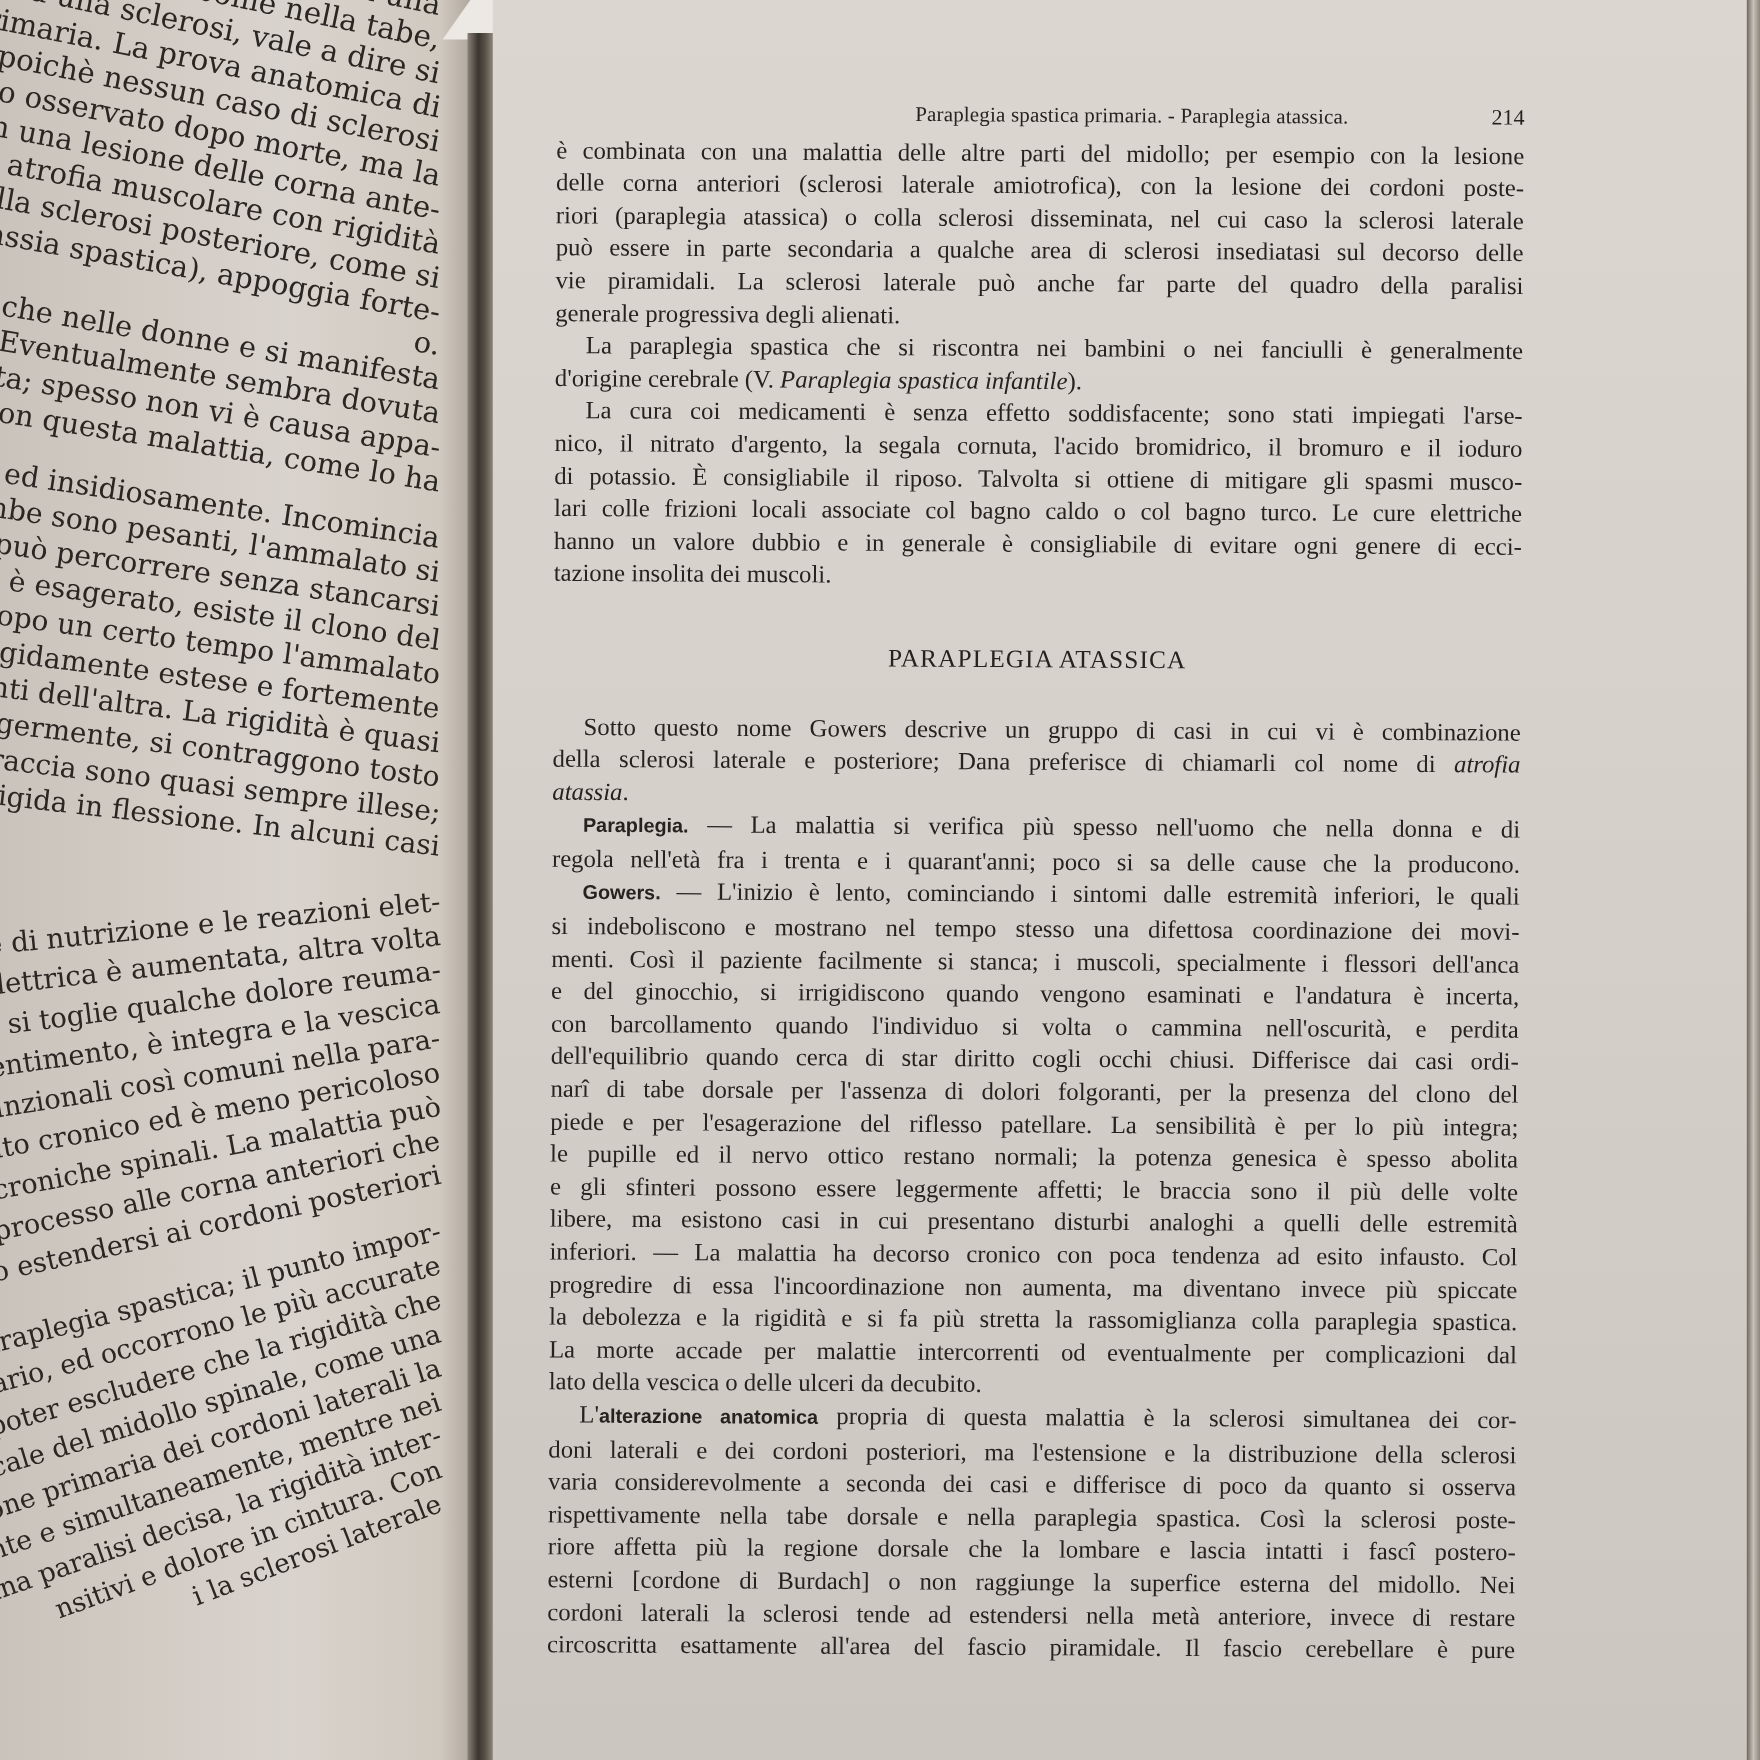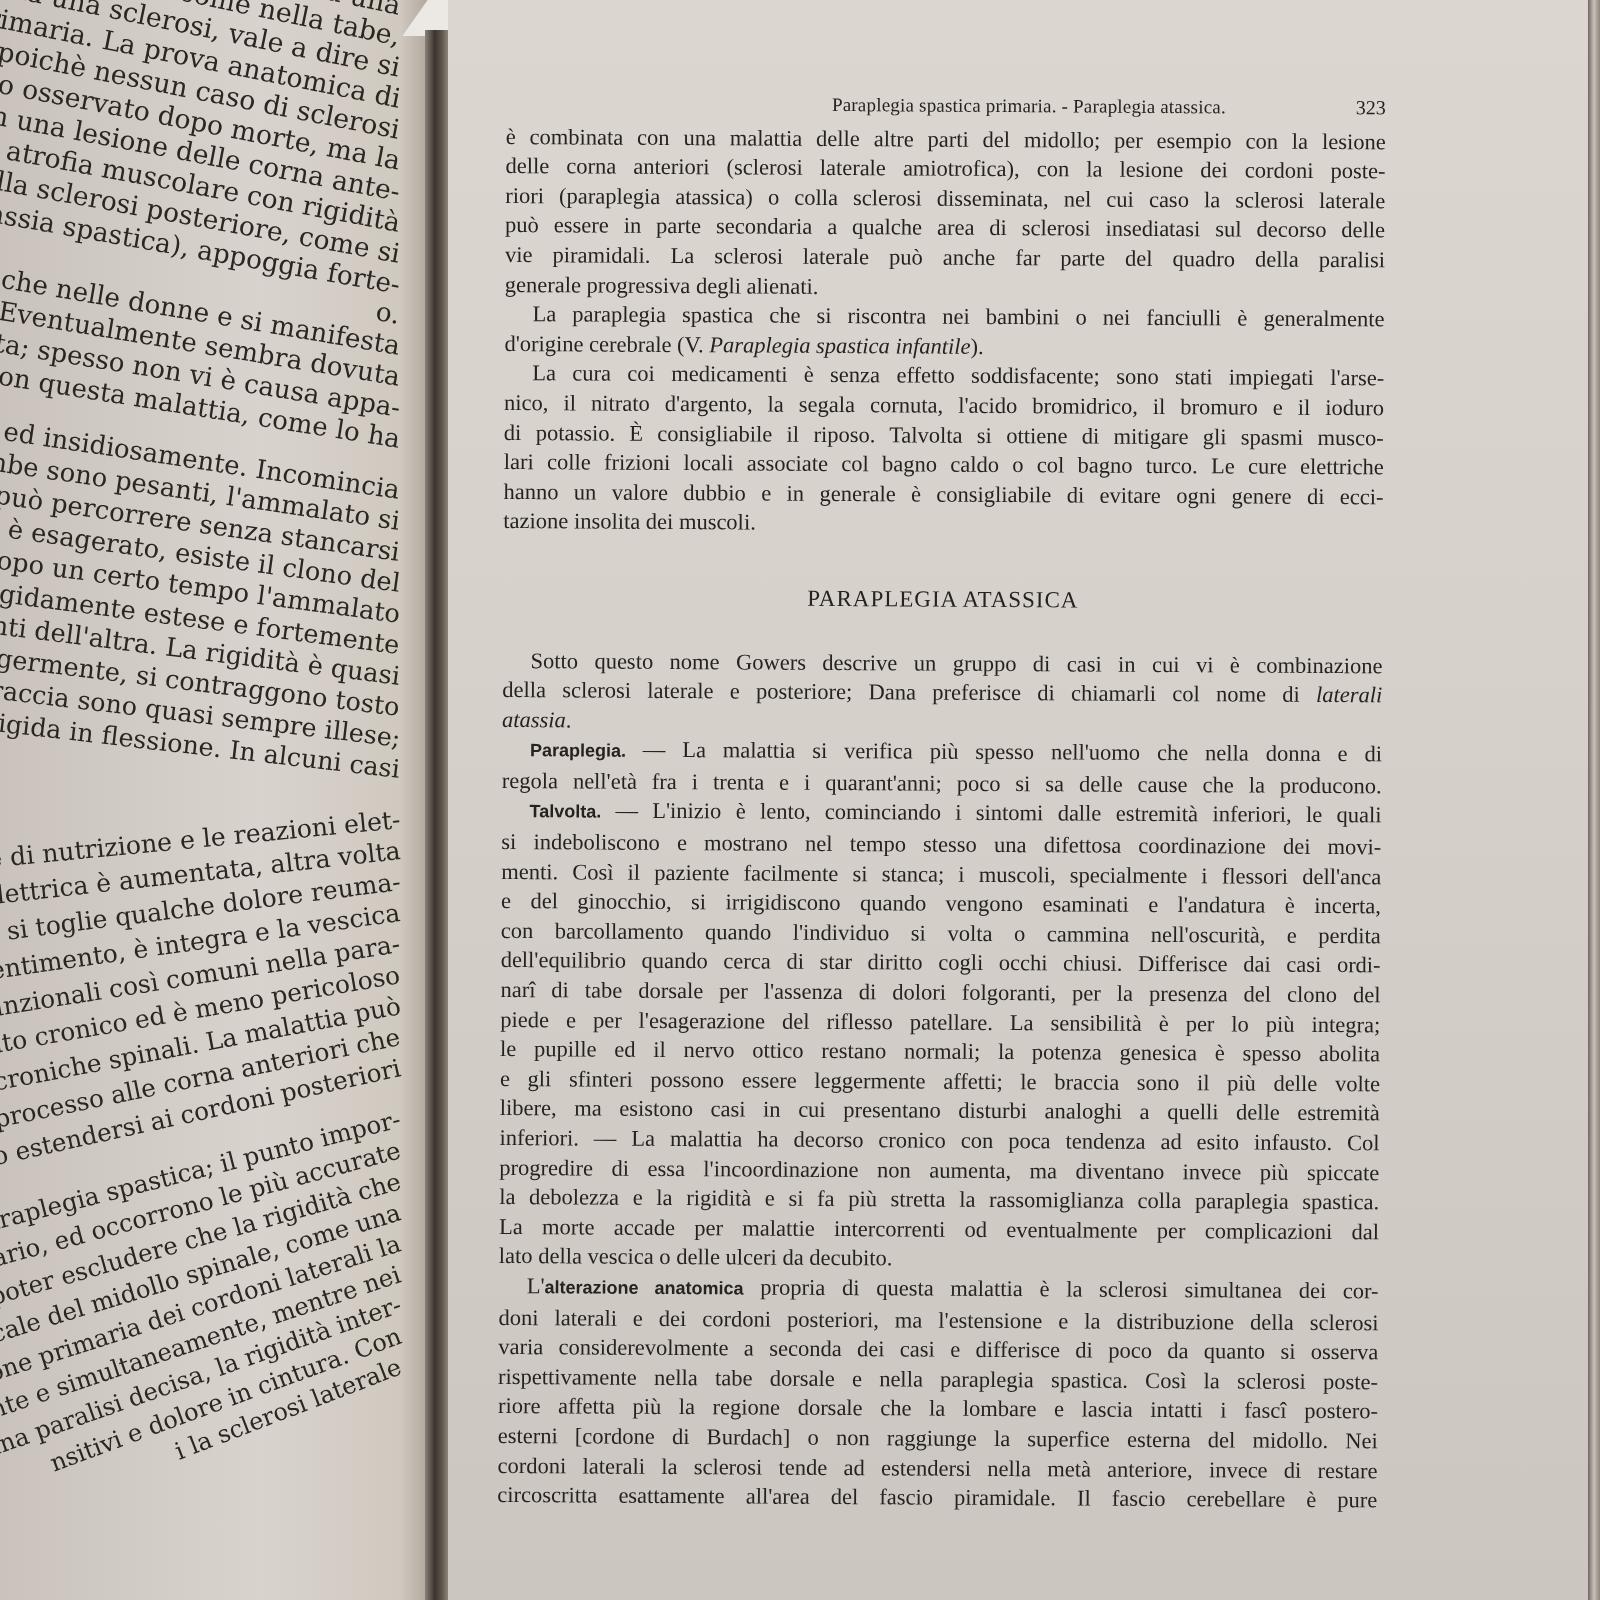--- a/index.html
+++ b/index.html
@@ -111,21 +111,21 @@
       <div class="left-line" style="font-size: 24.0652px; top: 1362px; transform: rotate(-21.1deg);">i la sclerosi laterale</div>
     </div>
 </div>
 <div class="top-flap"></div>
 <div class="gutter"></div>
 
 <div class="right-page">
   <div class="content">
     <div class="running-head">
       <span class="title">Paraplegia spastica primaria. - Paraplegia atassica.</span>
-      <span class="pageno">323</span>
+      <span class="pageno">214</span>
     </div>
 
     <p>
       <span class="line">è combinata con una malattia delle altre parti del midollo; per esempio con la lesione</span>
       <span class="line">delle corna anteriori (sclerosi laterale amiotrofica), con la lesione dei cordoni poste-</span>
       <span class="line">riori (paraplegia atassica) o colla sclerosi disseminata, nel cui caso la sclerosi laterale</span>
       <span class="line">può essere in parte secondaria a qualche area di sclerosi insediatasi sul decorso delle</span>
       <span class="line">vie piramidali. La sclerosi laterale può anche far parte del quadro della paralisi</span>
       <span class="line last">generale progressiva degli alienati.</span>
     </p>
@@ -141,31 +141,31 @@
       <span class="line" style="margin-left:-28px;">di potassio. È consigliabile il riposo. Talvolta si ottiene di mitigare gli spasmi musco-</span>
       <span class="line" style="margin-left:-28px;">lari colle frizioni locali associate col bagno caldo o col bagno turco. Le cure elettriche</span>
       <span class="line" style="margin-left:-28px;">hanno un valore dubbio e in generale è consigliabile di evitare ogni genere di ecci-</span>
       <span class="line last" style="margin-left:-28px;">tazione insolita dei muscoli.</span>
     </p>
 
     <div class="heading">PARAPLEGIA ATASSICA</div>
 
     <p style="padding-left:28px;">
       <span class="line">Sotto questo nome Gowers descrive un gruppo di casi in cui vi è combinazione</span>
-      <span class="line" style="margin-left:-28px;"><span>della sclerosi laterale e posteriore; Dana preferisce di chiamarli col nome di </span><em>laterali</em></span>
+      <span class="line" style="margin-left:-28px;"><span>della sclerosi laterale e posteriore; Dana preferisce di chiamarli col nome di </span><em>atrofia</em></span>
       <span class="line last" style="margin-left:-28px;"><em>atassia</em><span>.</span></span>
     </p>
 
     <p style="padding-left:28px;">
       <span class="line"><span class="label-bold">Paraplegia.</span><span> — La malattia si verifica più spesso nell'uomo che nella donna e di</span></span>
       <span class="line" style="margin-left:-28px;">regola nell'età fra i trenta e i quarant'anni; poco si sa delle cause che la producono.</span>
     </p>
 
     <p style="padding-left:28px;">
-      <span class="line"><span class="label-bold">Talvolta.</span><span> — L'inizio è lento, cominciando i sintomi dalle estremità inferiori, le quali</span></span>
+      <span class="line"><span class="label-bold">Gowers.</span><span> — L'inizio è lento, cominciando i sintomi dalle estremità inferiori, le quali</span></span>
       <span class="line" style="margin-left:-28px;">si indeboliscono e mostrano nel tempo stesso una difettosa coordinazione dei movi-</span>
       <span class="line" style="margin-left:-28px;">menti. Così il paziente facilmente si stanca; i muscoli, specialmente i flessori dell'anca</span>
       <span class="line" style="margin-left:-28px;">e del ginocchio, si irrigidiscono quando vengono esaminati e l'andatura è incerta,</span>
       <span class="line" style="margin-left:-28px;">con barcollamento quando l'individuo si volta o cammina nell'oscurità, e perdita</span>
       <span class="line" style="margin-left:-28px;">dell'equilibrio quando cerca di star diritto cogli occhi chiusi. Differisce dai casi ordi-</span>
       <span class="line" style="margin-left:-28px;">narî di tabe dorsale per l'assenza di dolori folgoranti, per la presenza del clono del</span>
       <span class="line" style="margin-left:-28px;">piede e per l'esagerazione del riflesso patellare. La sensibilità è per lo più integra;</span>
       <span class="line" style="margin-left:-28px;">le pupille ed il nervo ottico restano normali; la potenza genesica è spesso abolita</span>
       <span class="line" style="margin-left:-28px;">e gli sfinteri possono essere leggermente affetti; le braccia sono il più delle volte</span>
       <span class="line" style="margin-left:-28px;">libere, ma esistono casi in cui presentano disturbi analoghi a quelli delle estremità</span>

